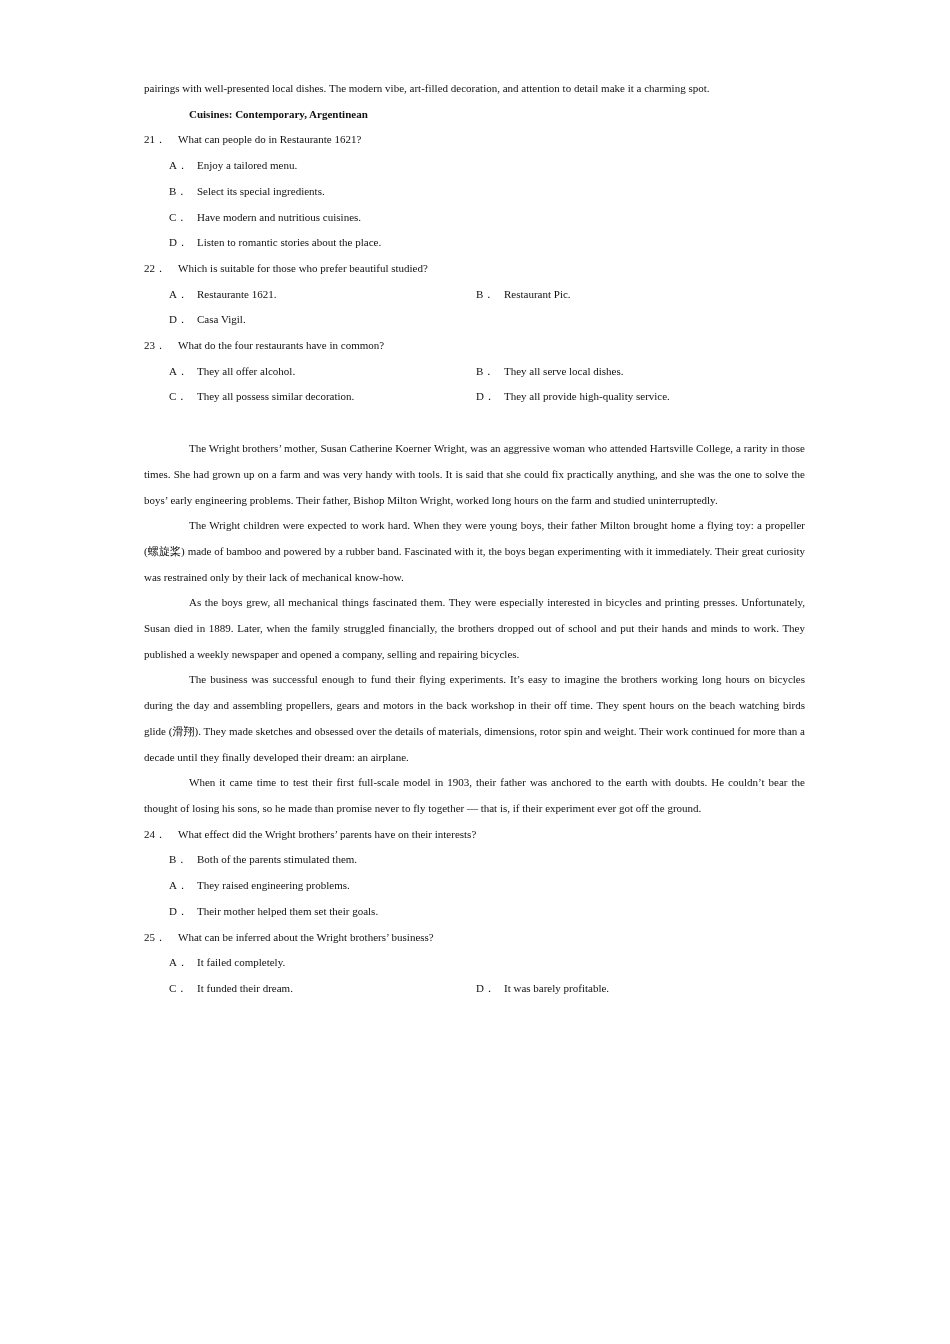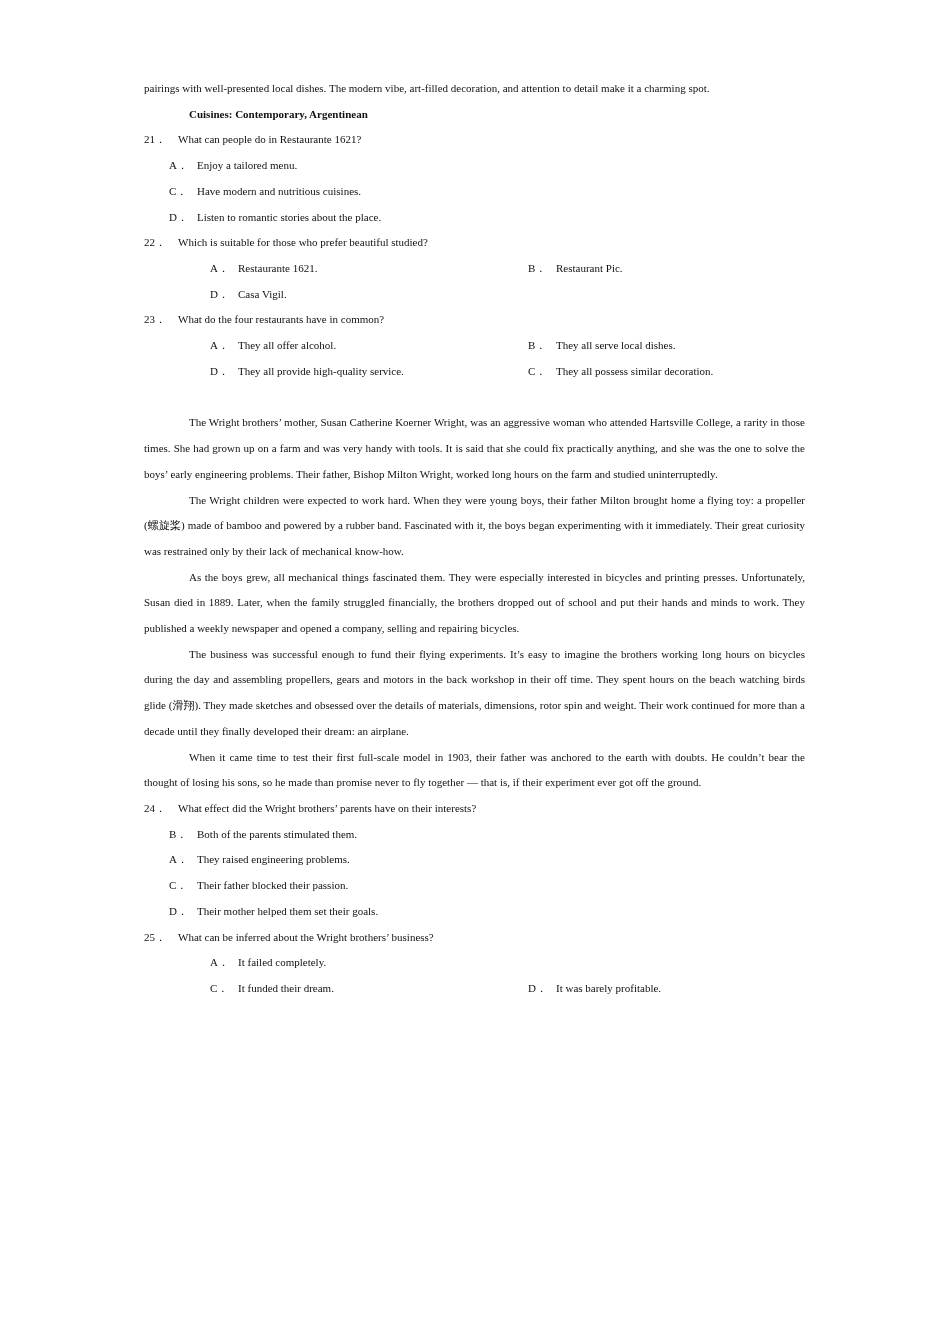--- a/index.html
+++ b/index.html
@@ -9,36 +9,37 @@
     font-family: "Liberation Serif", "DejaVu Serif", serif;
     font-size: 11px; line-height: 25.7px; color: #111;
   }
   p { margin: 0; }
   .just { text-align: justify; text-align-last: left; }
   .indent { text-indent: 45px; }
   .line { white-space: nowrap; font-weight: bold; }
   .q { white-space: nowrap; }
   .opt { padding-left: 25px; white-space: nowrap; }
   .opts2 { display: flex; padding-left: 25px; }
-  .opts2 .cell { width: 307px; white-space: nowrap; margin-left: 41px; }
+  .opts2 .cell { width: 307px; white-space: nowrap; }
   .gap { height: 26px; }
   .num { display: inline-block; min-width: 34px; }
   .let { display: inline-block; min-width: 28px; }
 </style>
 </head>
 <body>
 
 <div class="page">
 
   <p class="just">pairings with well-presented local dishes. The modern vibe, art-filled decoration, and attention to detail make it a charming spot.</p>
   <p class="indent line">Cuisines: Contemporary, Argentinean</p>
 
   <div>
     <p class="q"><span class="num">21．</span><span>What can people do in Restaurante 1621?</span></p>
     <p class="opt"><span class="let">A．</span><span>Enjoy a tailored menu.</span></p>
+    <p class="opt"><span class="let">B．</span><span>Select its special ingredients.</span></p>
     <p class="opt"><span class="let">C．</span><span>Have modern and nutritious cuisines.</span></p>
     <p class="opt"><span class="let">D．</span><span>Listen to romantic stories about the place.</span></p>
   </div>
 
   <div>
     <p class="q"><span class="num">22．</span><span>Which is suitable for those who prefer beautiful studied?</span></p>
     <div class="opts2">
       <div class="cell"><span class="let">A．</span><span>Restaurante 1621.</span></div>
       <div class="cell"><span class="let">B．</span><span>Restaurant Pic.</span></div>
     </div>
@@ -47,40 +48,39 @@
     </div>
   </div>
 
   <div>
     <p class="q"><span class="num">23．</span><span>What do the four restaurants have in common?</span></p>
     <div class="opts2">
       <div class="cell"><span class="let">A．</span><span>They all offer alcohol.</span></div>
       <div class="cell"><span class="let">B．</span><span>They all serve local dishes.</span></div>
     </div>
     <div class="opts2">
+      <div class="cell"><span class="let">C．</span><span>They all possess similar decoration.</span></div>
       <div class="cell"><span class="let">D．</span><span>They all provide high-quality service.</span></div>
-      <div class="cell"><span class="let">C．</span><span>They all possess similar decoration.</span></div>
     </div>
   </div>
 
   <div class="gap"></div>
 
   <div>
     <p class="just indent">The Wright brothers’ mother, Susan Catherine Koerner Wright, was an aggressive woman who attended Hartsville College, a rarity in those times. She had grown up on a farm and was very handy with tools. It is said that she could fix practically anything, and she was the one to solve the boys’ early engineering problems. Their father, Bishop Milton Wright, worked long hours on the farm and studied uninterruptedly.</p>
     <p class="just indent">The Wright children were expected to work hard. When they were young boys, their father Milton brought home a flying toy: a propeller (螺旋桨) made of bamboo and powered by a rubber band. Fascinated with it, the boys began experimenting with it immediately. Their great curiosity was restrained only by their lack of mechanical know-how.</p>
     <p class="just indent">As the boys grew, all mechanical things fascinated them. They were especially interested in bicycles and printing presses. Unfortunately, Susan died in 1889. Later, when the family struggled financially, the brothers dropped out of school and put their hands and minds to work. They published a weekly newspaper and opened a company, selling and repairing bicycles.</p>
     <p class="just indent">The business was successful enough to fund their flying experiments. It’s easy to imagine the brothers working long hours on bicycles during the day and assembling propellers, gears and motors in the back workshop in their off time. They spent hours on the beach watching birds glide (滑翔). They made sketches and obsessed over the details of materials, dimensions, rotor spin and weight. Their work continued for more than a decade until they finally developed their dream: an airplane.</p>
     <p class="just indent">When it came time to test their first full-scale model in 1903, their father was anchored to the earth with doubts. He couldn’t bear the thought of losing his sons, so he made than promise never to fly together — that is, if their experiment ever got off the ground.</p>
   </div>
 
   <div>
     <p class="q"><span class="num">24．</span><span>What effect did the Wright brothers’ parents have on their interests?</span></p>
     <p class="opt"><span class="let">B．</span><span>Both of the parents stimulated them.</span></p>
     <p class="opt"><span class="let">A．</span><span>They raised engineering problems.</span></p>
-    <p class="opt"><span class="let">C．</span><span>Their father blocked their passion.</span></p>
     <p class="opt"><span class="let">D．</span><span>Their mother helped them set their goals.</span></p>
   </div>
 
   <div>
     <p class="q"><span class="num">25．</span><span>What can be inferred about the Wright brothers’ business?</span></p>
     <div class="opts2">
       <div class="cell"><span class="let">A．</span><span>It failed completely.</span></div>
     </div>
     <div class="opts2">
       <div class="cell"><span class="let">C．</span><span>It funded their dream.</span></div>

